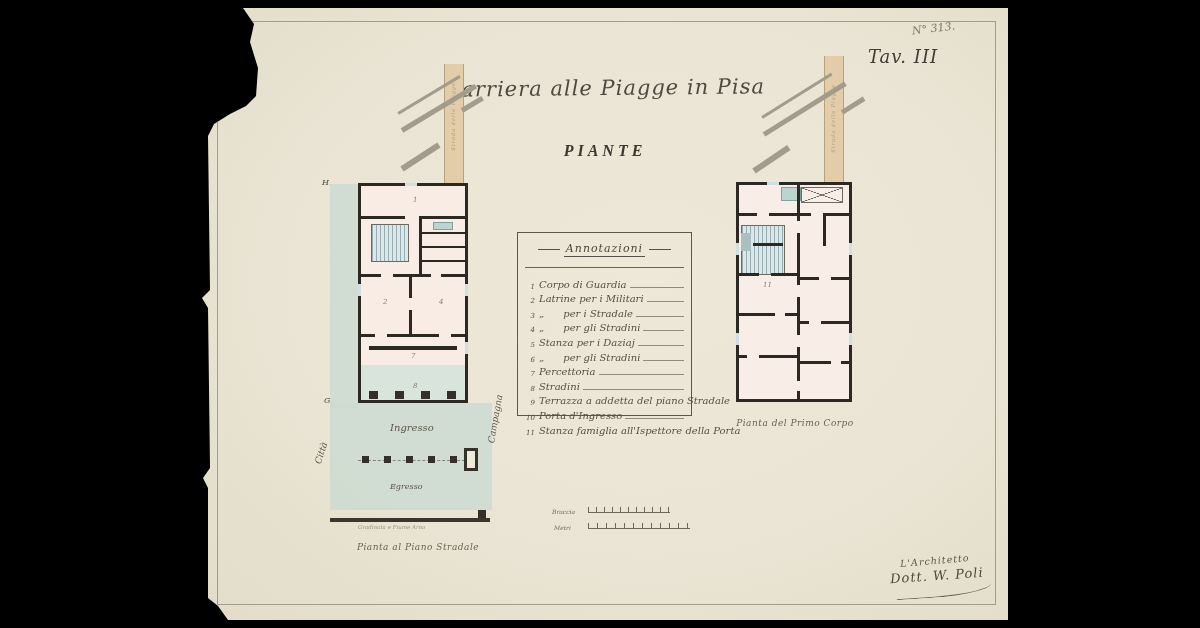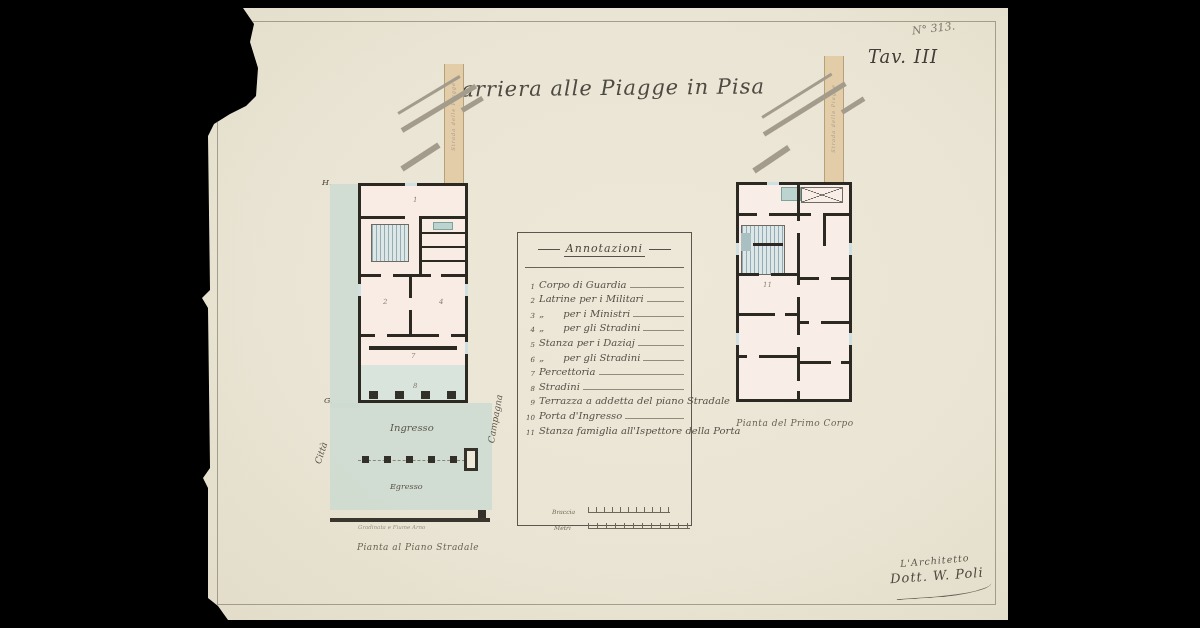--- a/index.html
+++ b/index.html
@@ -25,21 +25,21 @@
   .road{position:absolute;background:#e2cda8;border-left:1px solid #b5a17c;border-right:1px solid #b5a17c;}
   .roadlbl{position:absolute;font-size:5px;font-style:italic;color:#9c9181;writing-mode:vertical-rl;transform:rotate(180deg);letter-spacing:1px;opacity:.8;}
   .bld{position:absolute;background:#f8ece4;border:3px solid #2c2923;box-sizing:border-box;}
   .wash{position:absolute;background:#ccdad1;opacity:.85;}
   .rn{position:absolute;font-size:7px;font-style:italic;color:#8b8275;}
   .marker{position:absolute;font-size:8px;font-style:italic;color:#4c473e;}
   .caption{position:absolute;text-align:center;font-size:9px;font-style:italic;color:#6b6455;letter-spacing:.5px;}
   .vlabel{position:absolute;font-size:9px;font-style:italic;color:#5c564c;}
   .dash-line{position:absolute;border-top:1px dashed #8a857a;}
   
-  #ann{position:absolute;left:317px;top:224px;width:175px;height:294px;border:1px solid #5c564c;box-sizing:border-box;padding:7px 7px 0 7px;}
+  #ann{position:absolute;left:317px;top:224px;width:175px;height:184px;border:1px solid #5c564c;box-sizing:border-box;padding:7px 7px 0 7px;}
   #ann-head{display:flex;align-items:center;justify-content:center;gap:4px;margin-top:2px;}
   #ann-head .bar{flex:0 0 22px;height:1px;background:#55504a;}
   #ann-title{font-size:11px;font-style:italic;color:#4c473e;letter-spacing:1px;border-bottom:1px solid #55504a;padding:0 2px 1px 2px;}
   #ann-rule{height:1px;background:#6a6457;margin:10px 0 8px 0;}
   .ann-row{display:flex;align-items:flex-end;height:14.6px;}
   .ann-num{flex:0 0 10px;text-align:right;font-size:7px;font-style:italic;color:#565047;}
   .ann-text{font-size:10px;font-style:italic;color:#565047;padding:0 3px 1px 4px;white-space:pre;}
   .ann-fill{flex:1;border-bottom:1px solid #938b7c;margin-bottom:3px;}
   #nb{margin-top:9px;font-size:7.5px;font-style:italic;color:#565047;line-height:13px;text-align:center;}
   #nb .l1{text-align:left;padding-left:4px;}
@@ -58,20 +58,21 @@
 </head>
 <body>
 
 <div id="stage">
   <div id="paper">
     <div id="frame"></div>
 
     <div id="archive-no">N° 313.</div>
     <div id="plate">Tav. III</div>
     <div id="title">Barriera alle Piagge in Pisa</div>
+    <div id="subtitle">PIANTE</div>
 
     <div style="position:absolute;left:128px;top:48px;width:180px;height:520px;">
 
       <div class="road" style="left:116px;top:8px;width:18px;height:122px;">
         <div class="roadlbl" style="left:5px;top:18px;">Strada delle Piagge</div>
       </div>
       <div class="diag" style="left:74px;top:72px;width:86px;height:5px;transform:rotate(-31deg);"></div>
       <div class="diag" style="left:70px;top:56px;width:72px;height:2.5px;transform:rotate(-31deg);"></div>
       <div class="diag" style="left:74px;top:110px;width:44px;height:6px;transform:rotate(-33deg);"></div>
       <div class="diag" style="left:134px;top:52px;width:24px;height:5px;transform:rotate(-31deg);"></div>
@@ -197,21 +198,21 @@
           <span class="ann-text">Corpo di Guardia</span>
           <span class="ann-fill"></span>
         </div>
       <div class="ann-row">
           <span class="ann-num">2</span>
           <span class="ann-text">Latrine per i Militari</span>
           <span class="ann-fill"></span>
         </div>
       <div class="ann-row">
           <span class="ann-num">3</span>
-          <span class="ann-text">„      per i Ministri</span>
+          <span class="ann-text">„      per i Stradale</span>
           <span class="ann-fill"></span>
         </div>
       <div class="ann-row">
           <span class="ann-num">4</span>
           <span class="ann-text">„      per gli Stradini</span>
           <span class="ann-fill"></span>
         </div>
       <div class="ann-row">
           <span class="ann-num">5</span>
           <span class="ann-text">Stanza per i Daziaj</span>

